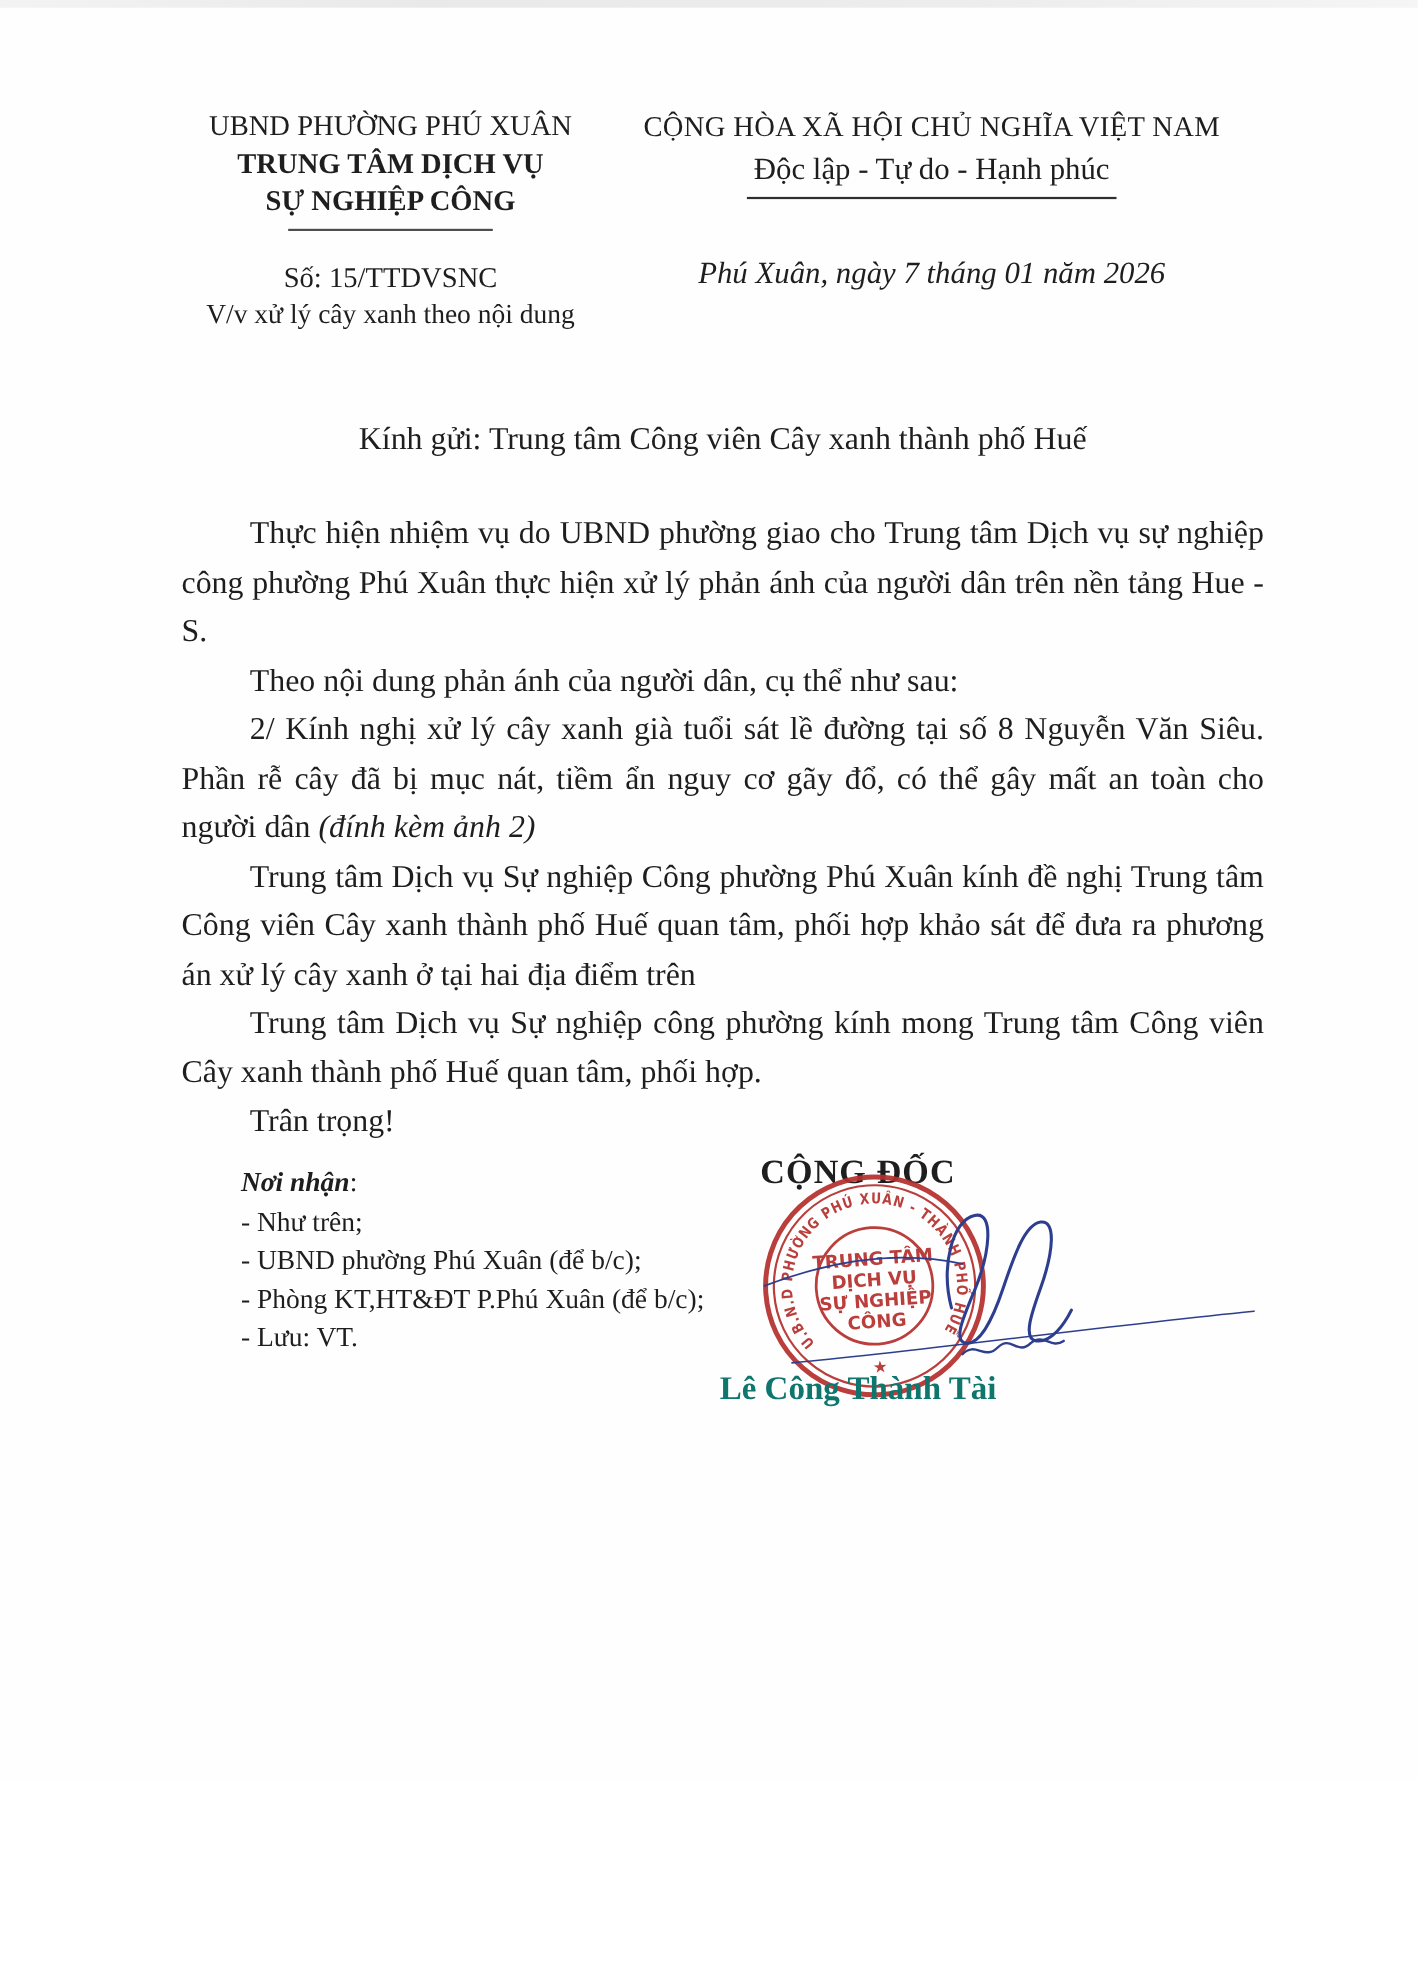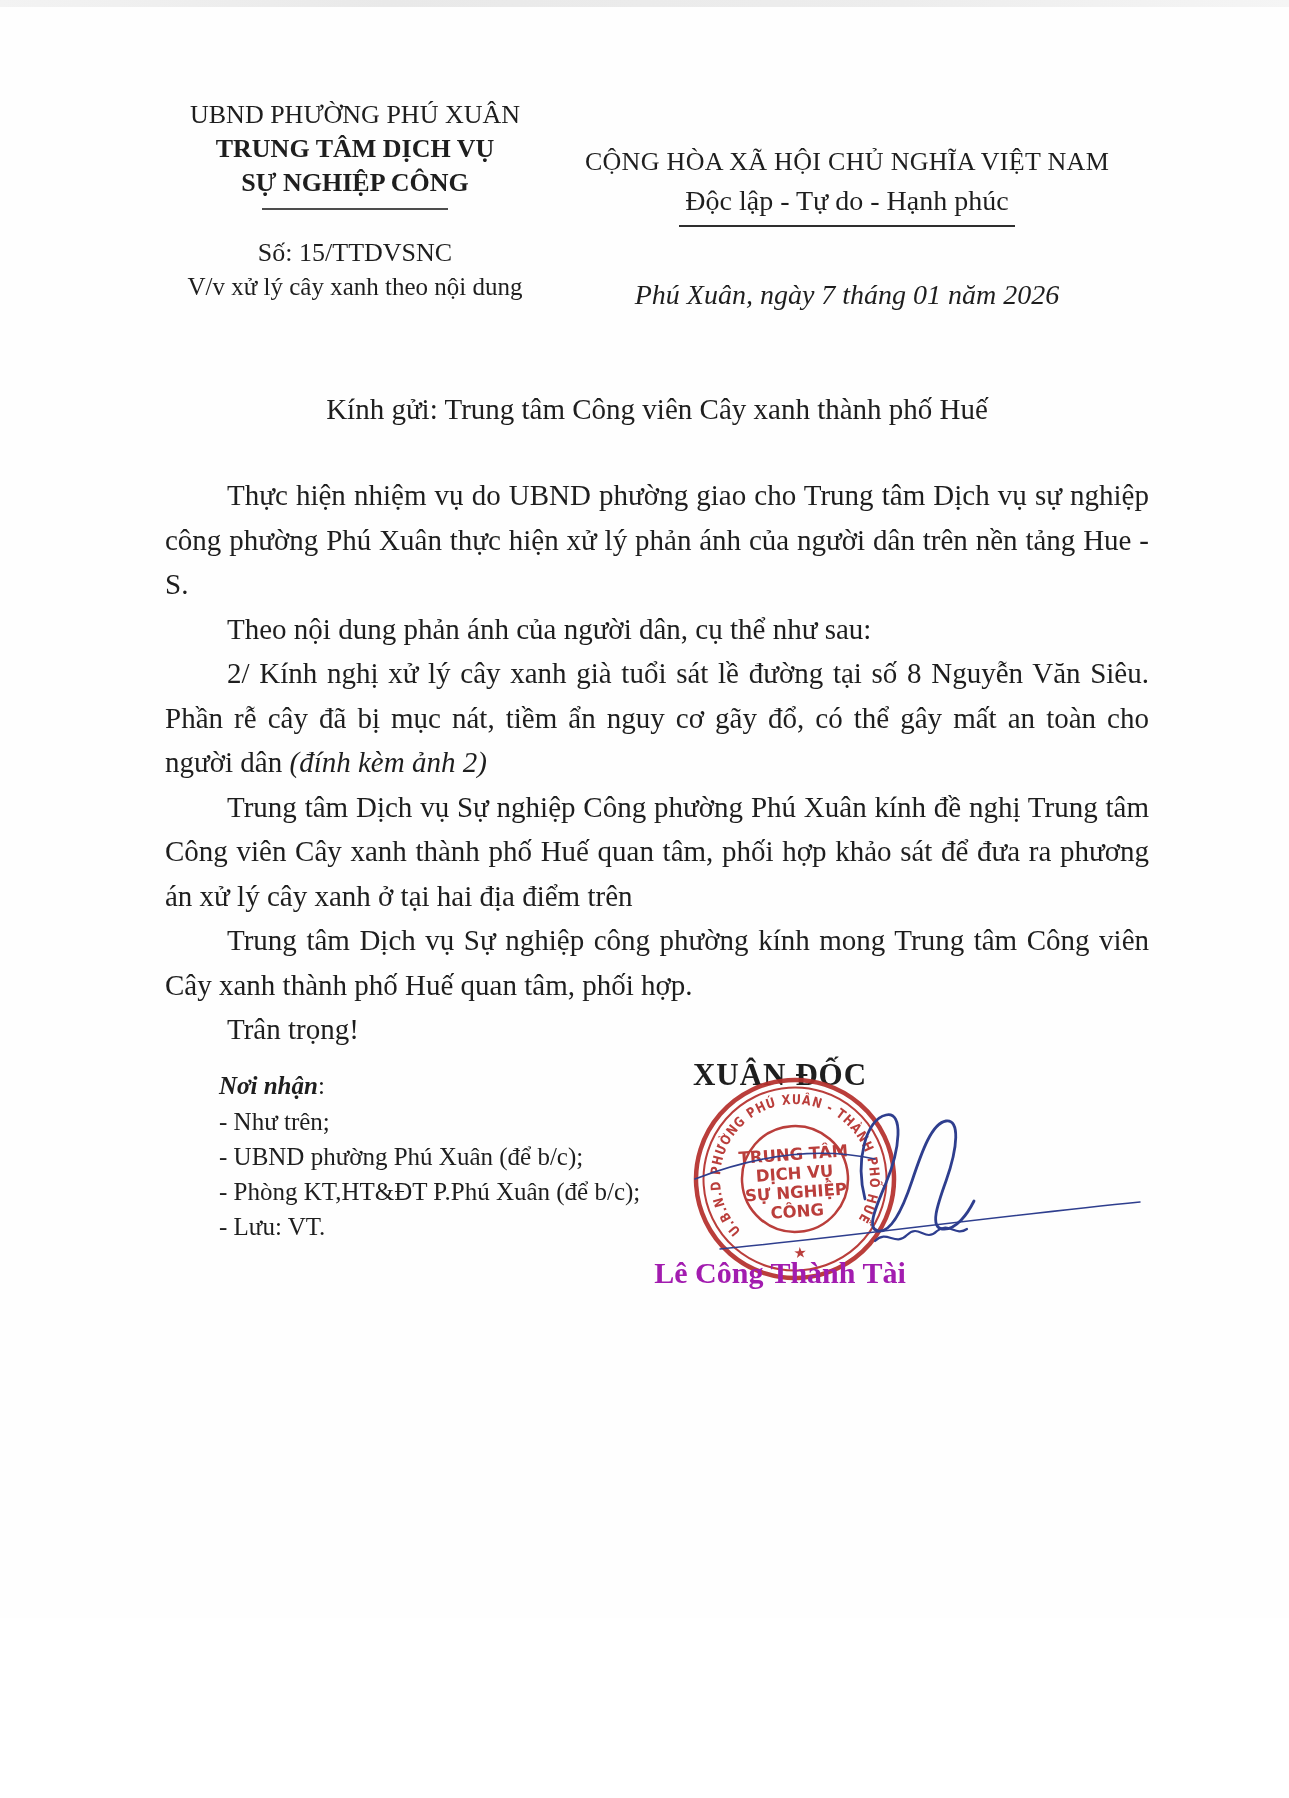--- a/index.html
+++ b/index.html
@@ -20,21 +20,21 @@
   }
   
   .header { display: flex; }
   .header-left { width: 380px; text-align: center; }
   .header-right { width: 604px; text-align: center; }
   .issuer-parent { font-size: 26px; line-height: 34px; }
   .issuer-name { font-size: 26px; line-height: 34px; font-weight: bold; }
   .rule-left { width: 186px; border-bottom: 2px solid #4d4d4d; margin: 8px auto 0 auto; }
   .doc-number { margin-top: 26px; font-size: 26px; line-height: 34px; }
   .subject { font-size: 25px; line-height: 33px; }
-  .nat1 { font-size: 26px; line-height: 36px; letter-spacing: 0.3px; margin-top: 46px; }
+  .nat1 { font-size: 26px; line-height: 36px; letter-spacing: 0.3px; }
   .nat2-wrap { line-height: 42px; }
   .nat2 {
     display: inline-block; font-size: 28px; font-weight: normal;
     border-bottom: 2px solid #2e2e2e; padding: 0 6px 3px 6px;
   }
   .dateline { margin-top: 50px; font-size: 28px; line-height: 36px; font-style: italic; }
   
   .salutation { margin-top: 76px; text-align: center; font-size: 29px; line-height: 40px; }
   .body { margin-top: 44px; }
   .body p {
@@ -47,21 +47,21 @@
   .recipients { position: absolute; left: 24px; top: 16px; margin-left: 30px; }
   .recipients-label { font-size: 25px; line-height: 36px; }
   .recipients-label .lbl { font-weight: bold; font-style: italic; }
   .recipient { font-size: 25px; line-height: 35px; }
   .sign-title {
     position: absolute; left: 465px; top: 5px; width: 300px;
     text-align: center; font-size: 31px; font-weight: bold; letter-spacing: 1px;
   }
   .signer-name {
     position: absolute; left: 440px; top: 204px; width: 350px;
-    text-align: center; font-size: 30px; font-weight: bold; color: #a21caf;
+    text-align: center; font-size: 30px; font-weight: bold; color: #0f766e;
   }
   .stamp {
     position: absolute; left: 527px; top: 24px;
     width: 206px; height: 206px; opacity: 0.93;
     transform: rotate(-4deg);
   }
   .stamp text { font-family: "DejaVu Sans", "Liberation Sans", sans-serif; font-weight: bold; }
   .stamp circle { fill: none; }
   .ring-guide { fill: none; stroke: none; }
   .signature-ink { position: absolute; left: 525px; top: 47px; width: 460px; height: 200px; }
@@ -104,21 +104,21 @@
 
   <footer class="footer">
     <div class="recipients">
       <div class="recipients-label"><span class="lbl">Nơi nhận</span><span>:</span></div>
       <div class="recipient">- Như trên;</div>
       <div class="recipient">- UBND phường Phú Xuân (để b/c);</div>
       <div class="recipient">- Phòng KT,HT&amp;ĐT P.Phú Xuân (để b/c);</div>
       <div class="recipient">- Lưu: VT.</div>
     </div>
 
-    <div class="sign-title">XUÂN ĐỐC</div>
+    <div class="sign-title">CỘNG ĐỐC</div>
 
     <svg class="stamp" viewBox="0 0 206 206" xmlns="http://www.w3.org/2000/svg">
       <circle cx="103" cy="103" r="99" stroke-width="4.5" stroke="#b5302d"></circle>
       <circle cx="103" cy="103" r="91.5" stroke-width="2" stroke="#b5302d"></circle>
       <circle cx="103" cy="103" r="53" stroke-width="2.5" stroke="#b5302d"></circle>
       <path id="ringPath" class="ring-guide" d="M 45.5,151.2 A 75,75 0 1,1 160.5,151.2"></path>
       <text font-size="13.5" letter-spacing="1.2" fill="#b5302d">
         <textPath href="#ringPath" startOffset="0" textLength="336" lengthAdjust="spacingAndGlyphs">U.B.N.D PHƯỜNG PHÚ XUÂN - THÀNH PHỐ HUẾ</textPath>
       </text>
       <text x="103" y="84" text-anchor="middle" font-size="16.5" fill="#b5302d">TRUNG TÂM</text>

